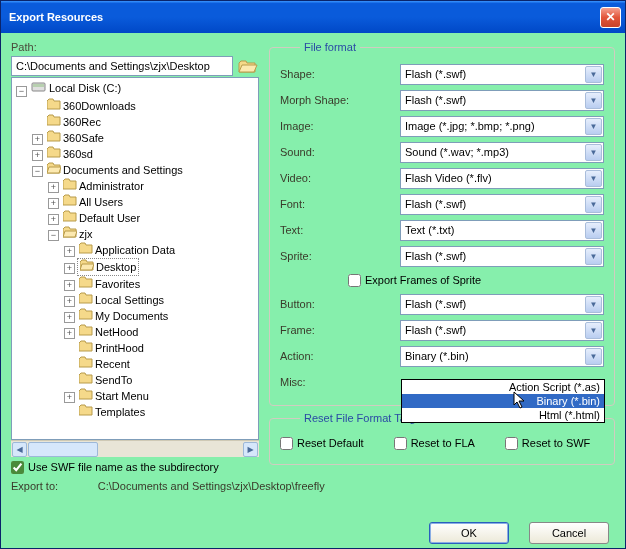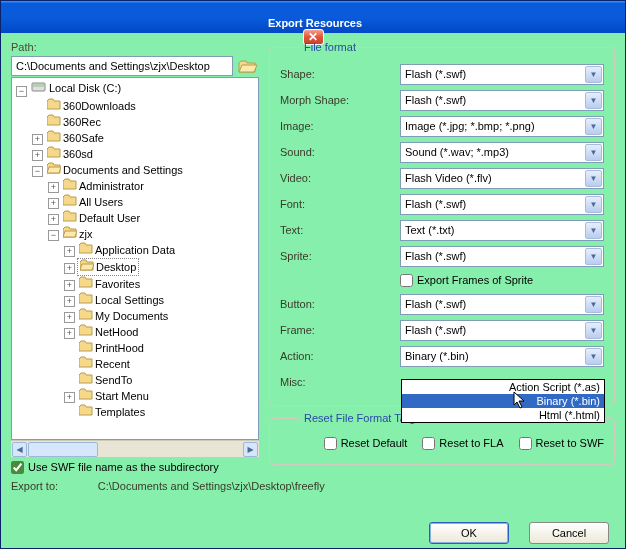--- a/index.html
+++ b/index.html
@@ -1,17 +1,17 @@
 <!DOCTYPE html>
 <html><head>
 <meta charset="utf-8">
 <style>
 * { box-sizing: border-box; margin: 0; padding: 0; font-family: "Tahoma", sans-serif; font-size: 11px; }
 body { background: #ece9d8; width: 626px; height: 549px; overflow: hidden; border: 1px solid #0a246a; }
-.titlebar { height: 16px; background: linear-gradient(to bottom, #3a95ff 0%, #0a5bdb 8%, #0a5bdb 50%, #0048c7 100%); color: #fff; display: flex; align-items: center; padding: 16px 4px; font-weight: bold; font-size: 13px; flex-direction: column; }
+.titlebar { height: 16px; background: linear-gradient(to bottom, #3a95ff 0%, #0a5bdb 8%, #0a5bdb 50%, #0048c7 100%); color: #fff; display: flex; align-items: center; padding: 16px 4px; font-weight: bold; font-size: 13px; }
 .titlebar .title { flex: 1; padding-left: 4px; }
 .titlebar .close-btn { width: 21px; height: 21px; background: linear-gradient(to bottom, #f5a090, #e2553a 50%, #c8422b); border: 1px solid #fff; border-radius: 3px; color: #fff; display: flex; align-items: center; justify-content: center; font-weight: bold; font-size: 12px; cursor: pointer; }
 .content { padding: 8px 10px; background: #86efac; height: calc(100% - 28px); display: flex; flex-direction: column; }
 .top-row { display: flex; gap: 10px; flex: 1; min-height: 0; }
 .left-col { width: 248px; display: flex; flex-direction: column; }
 .path-label { margin-bottom: 2px; color: #4a4a3a; }
 .path-row { display: flex; align-items: center; gap: 4px; }
 .path-input { flex: 1; height: 20px; border: 1px solid #7f9db9; background: #fff; padding: 0 4px; }
 .folder-btn { width: 22px; height: 22px; display: flex; align-items: center; justify-content: center; cursor: pointer; }
 .tree-box { flex: 1; border: 1px solid #7f9db9; background: #fff; overflow: auto; padding: 2px 0; min-height: 0; }
@@ -29,22 +29,22 @@
 .scroll-h .arr.l { left: 1px; } .scroll-h .arr.r { right: 1px; }
 .checkbox-row { display: flex; align-items: flex-start; gap: 4px; margin-top: 4px; }
 .checkbox-row input { accent-color: #4a8a3a; }
 .right-col { flex: 1; display: flex; flex-direction: column; gap: 6px; min-width: 0; }
 fieldset { border: 1px solid #d0ccc0; border-radius: 4px; padding: 8px 10px 10px; }
 legend { color: #2a4aa5; padding: 0 4px; margin-left: 20px; }
 .form-row { display: flex; align-items: center; height: 26px; }
 .form-row .lbl { width: 120px; color: #3a3a2a; }
 .form-row .sel { flex: 1; height: 21px; border: 1px solid #7f9db9; background: #fff; display: flex; align-items: center; padding: 0 4px; position: relative; cursor: pointer; }
 .form-row .sel .dd { position: absolute; right: 1px; top: 1px; width: 17px; height: 17px; background: linear-gradient(to bottom, #e6eefc, #b9cdf0); border: 1px solid #a9bddb; border-radius: 2px; display:flex; align-items:center; justify-content:center; color: #4a6a99; font-size: 8px; }
-.export-frames { margin-left: 120px; display: flex; align-items: center; gap: 4px; height: 22px; }
-.reset-row { display: flex; gap: 15px; align-items: center; height: 22px; justify-content: flex-end; }
+.export-frames { margin-left: 68px; display: flex; align-items: center; gap: 4px; height: 22px; }
+.reset-row { display: flex; gap: 30px; align-items: center; height: 22px; }
 .reset-row label { display: flex; align-items: center; gap: 4px; }
 .export-to { margin-top: 6px; color: #3a3a2a; }
 .button-row { display: flex; justify-content: flex-end; gap: 20px; margin-top: 10px; padding-right: 6px; }
 .btn { width: 80px; height: 22px; border: 1px solid #888; background: linear-gradient(to bottom, #fff, #ece9d8); border-radius: 3px; cursor: pointer; margin-top: 20px; }
 .btn.default { border: 1px solid #2a5fbd; box-shadow: 0 0 0 1px #89ade4 inset; }
 .dropdown-pop { position: absolute; border: 1px solid #000; background: #fff; z-index: 10; }
 .dropdown-pop .opt { padding: 1px 4px; }
 .dropdown-pop .opt.hl { background: #316ac5; color: #fff; }
 .cursor { position: absolute; width: 16px; height: 20px; pointer-events: none; z-index: 20; }
 svg.disk { width: 16px; height: 14px; }

